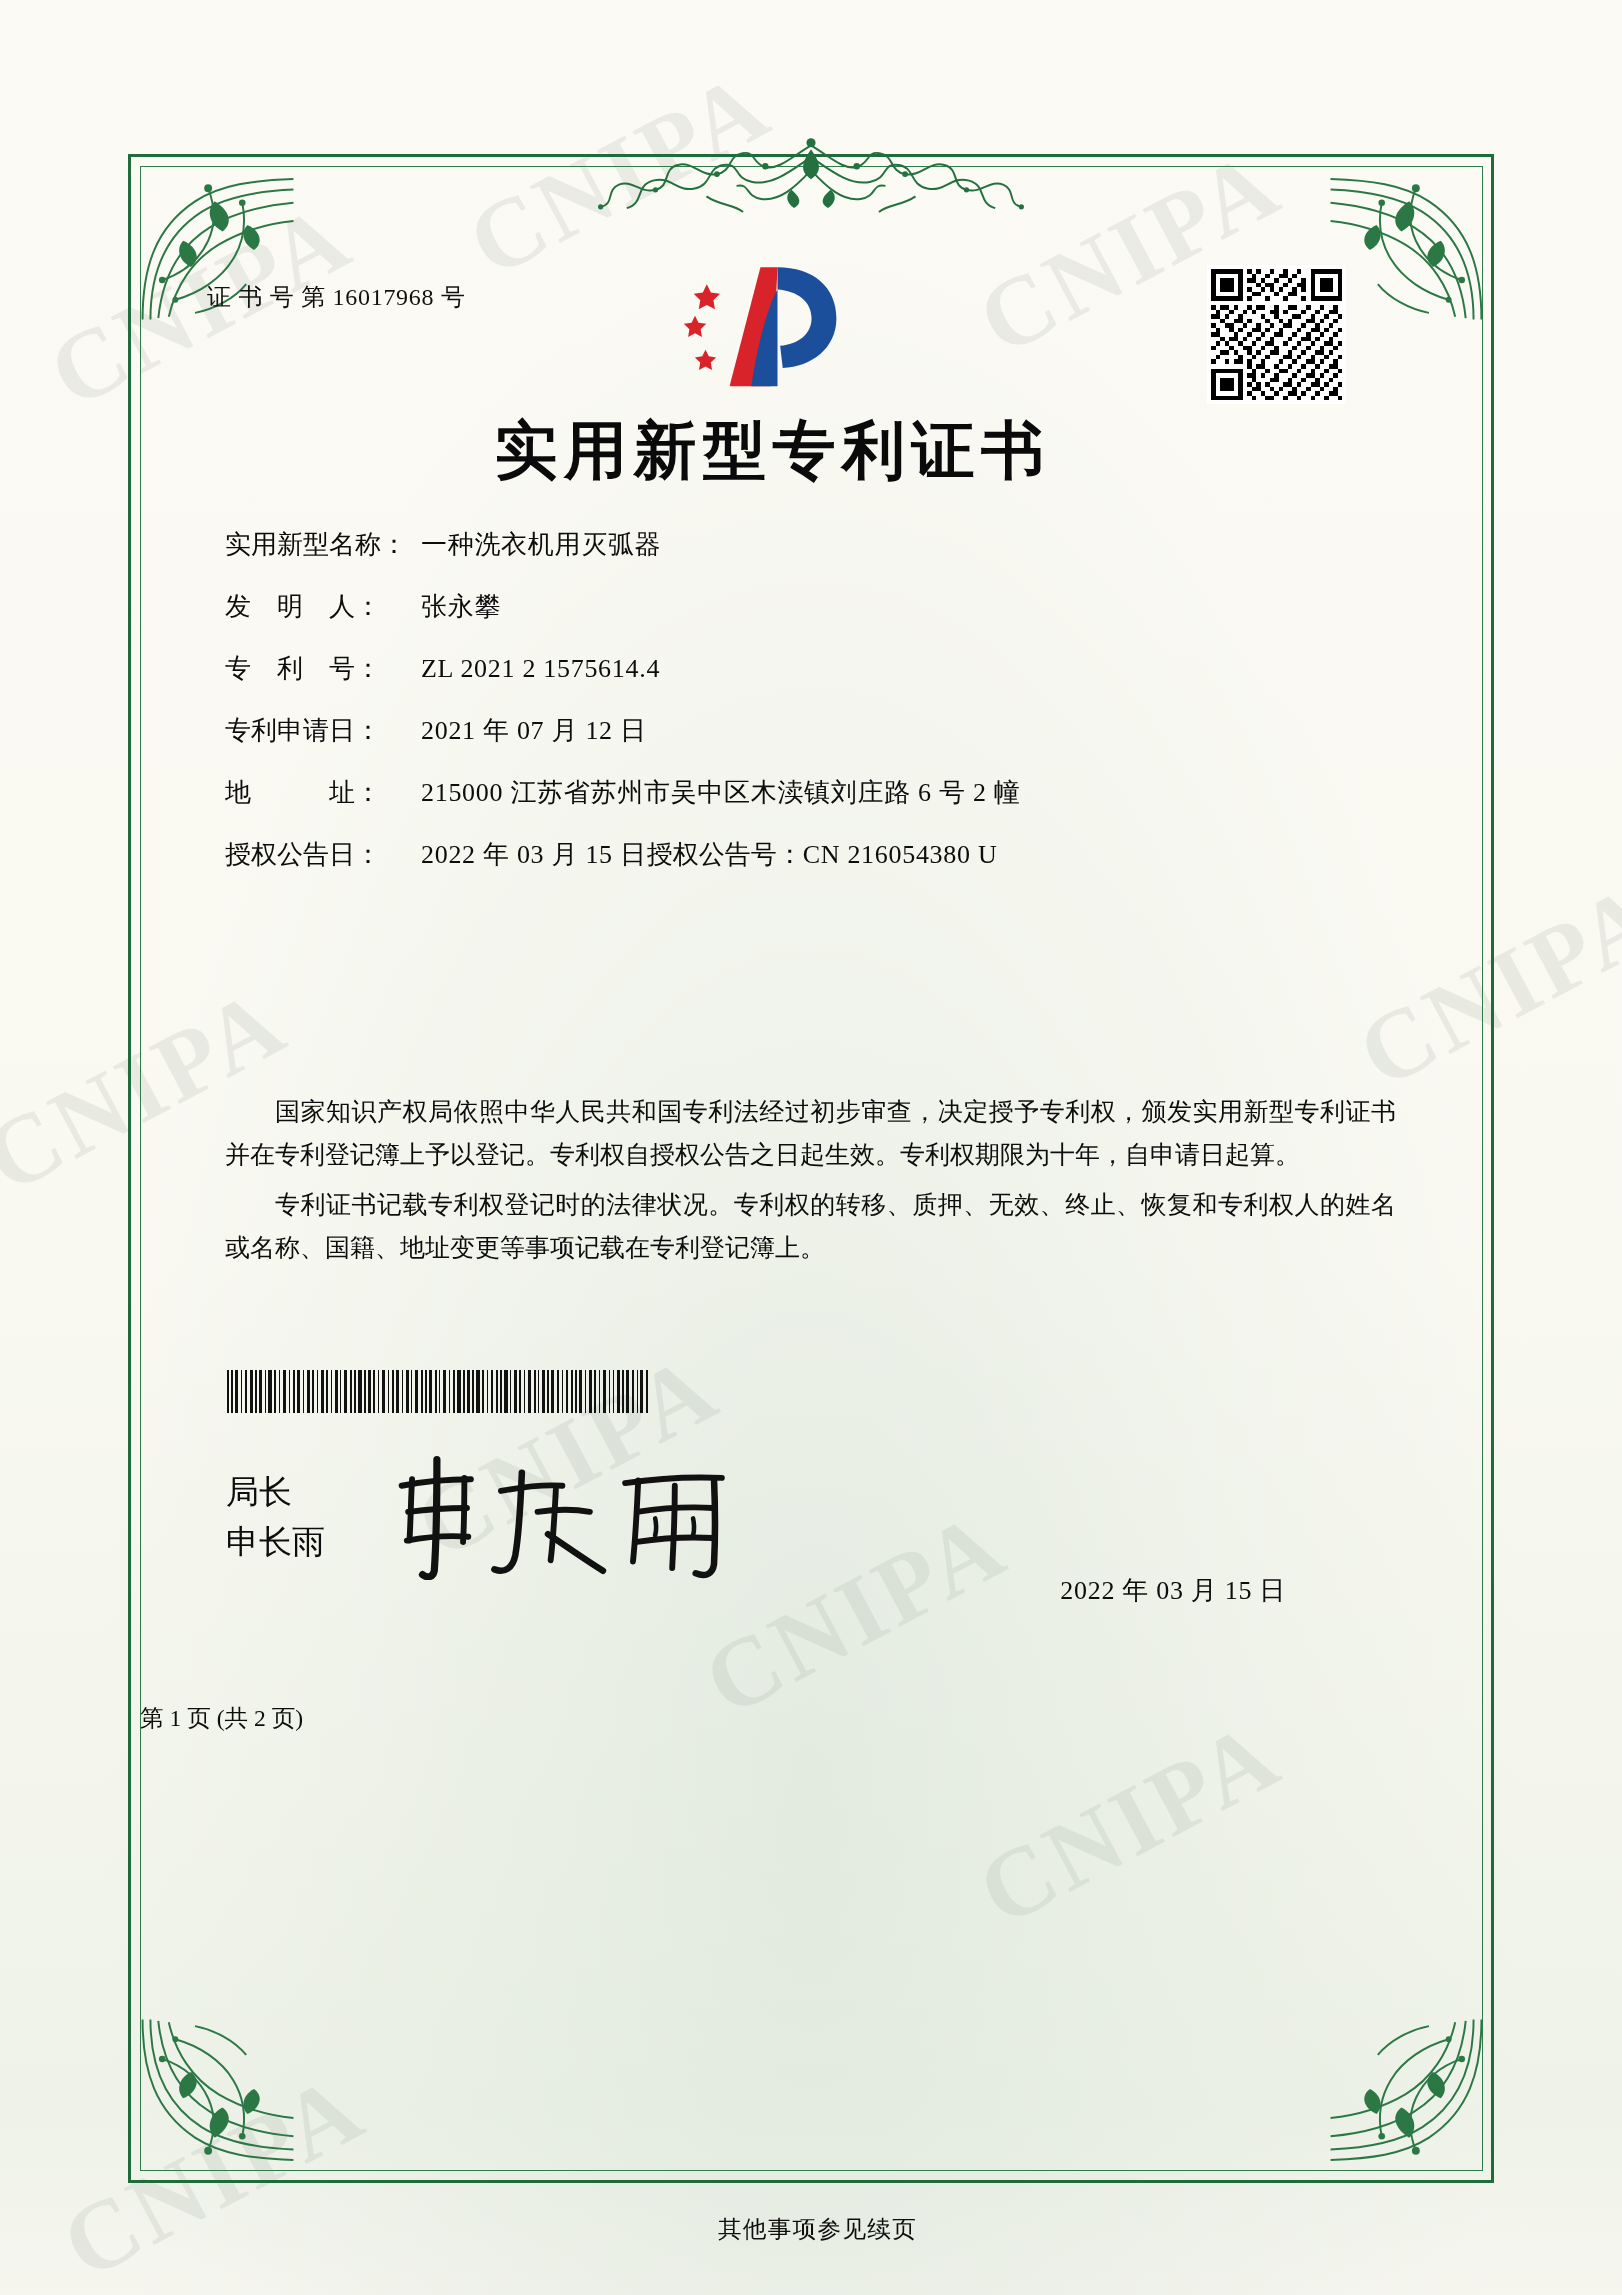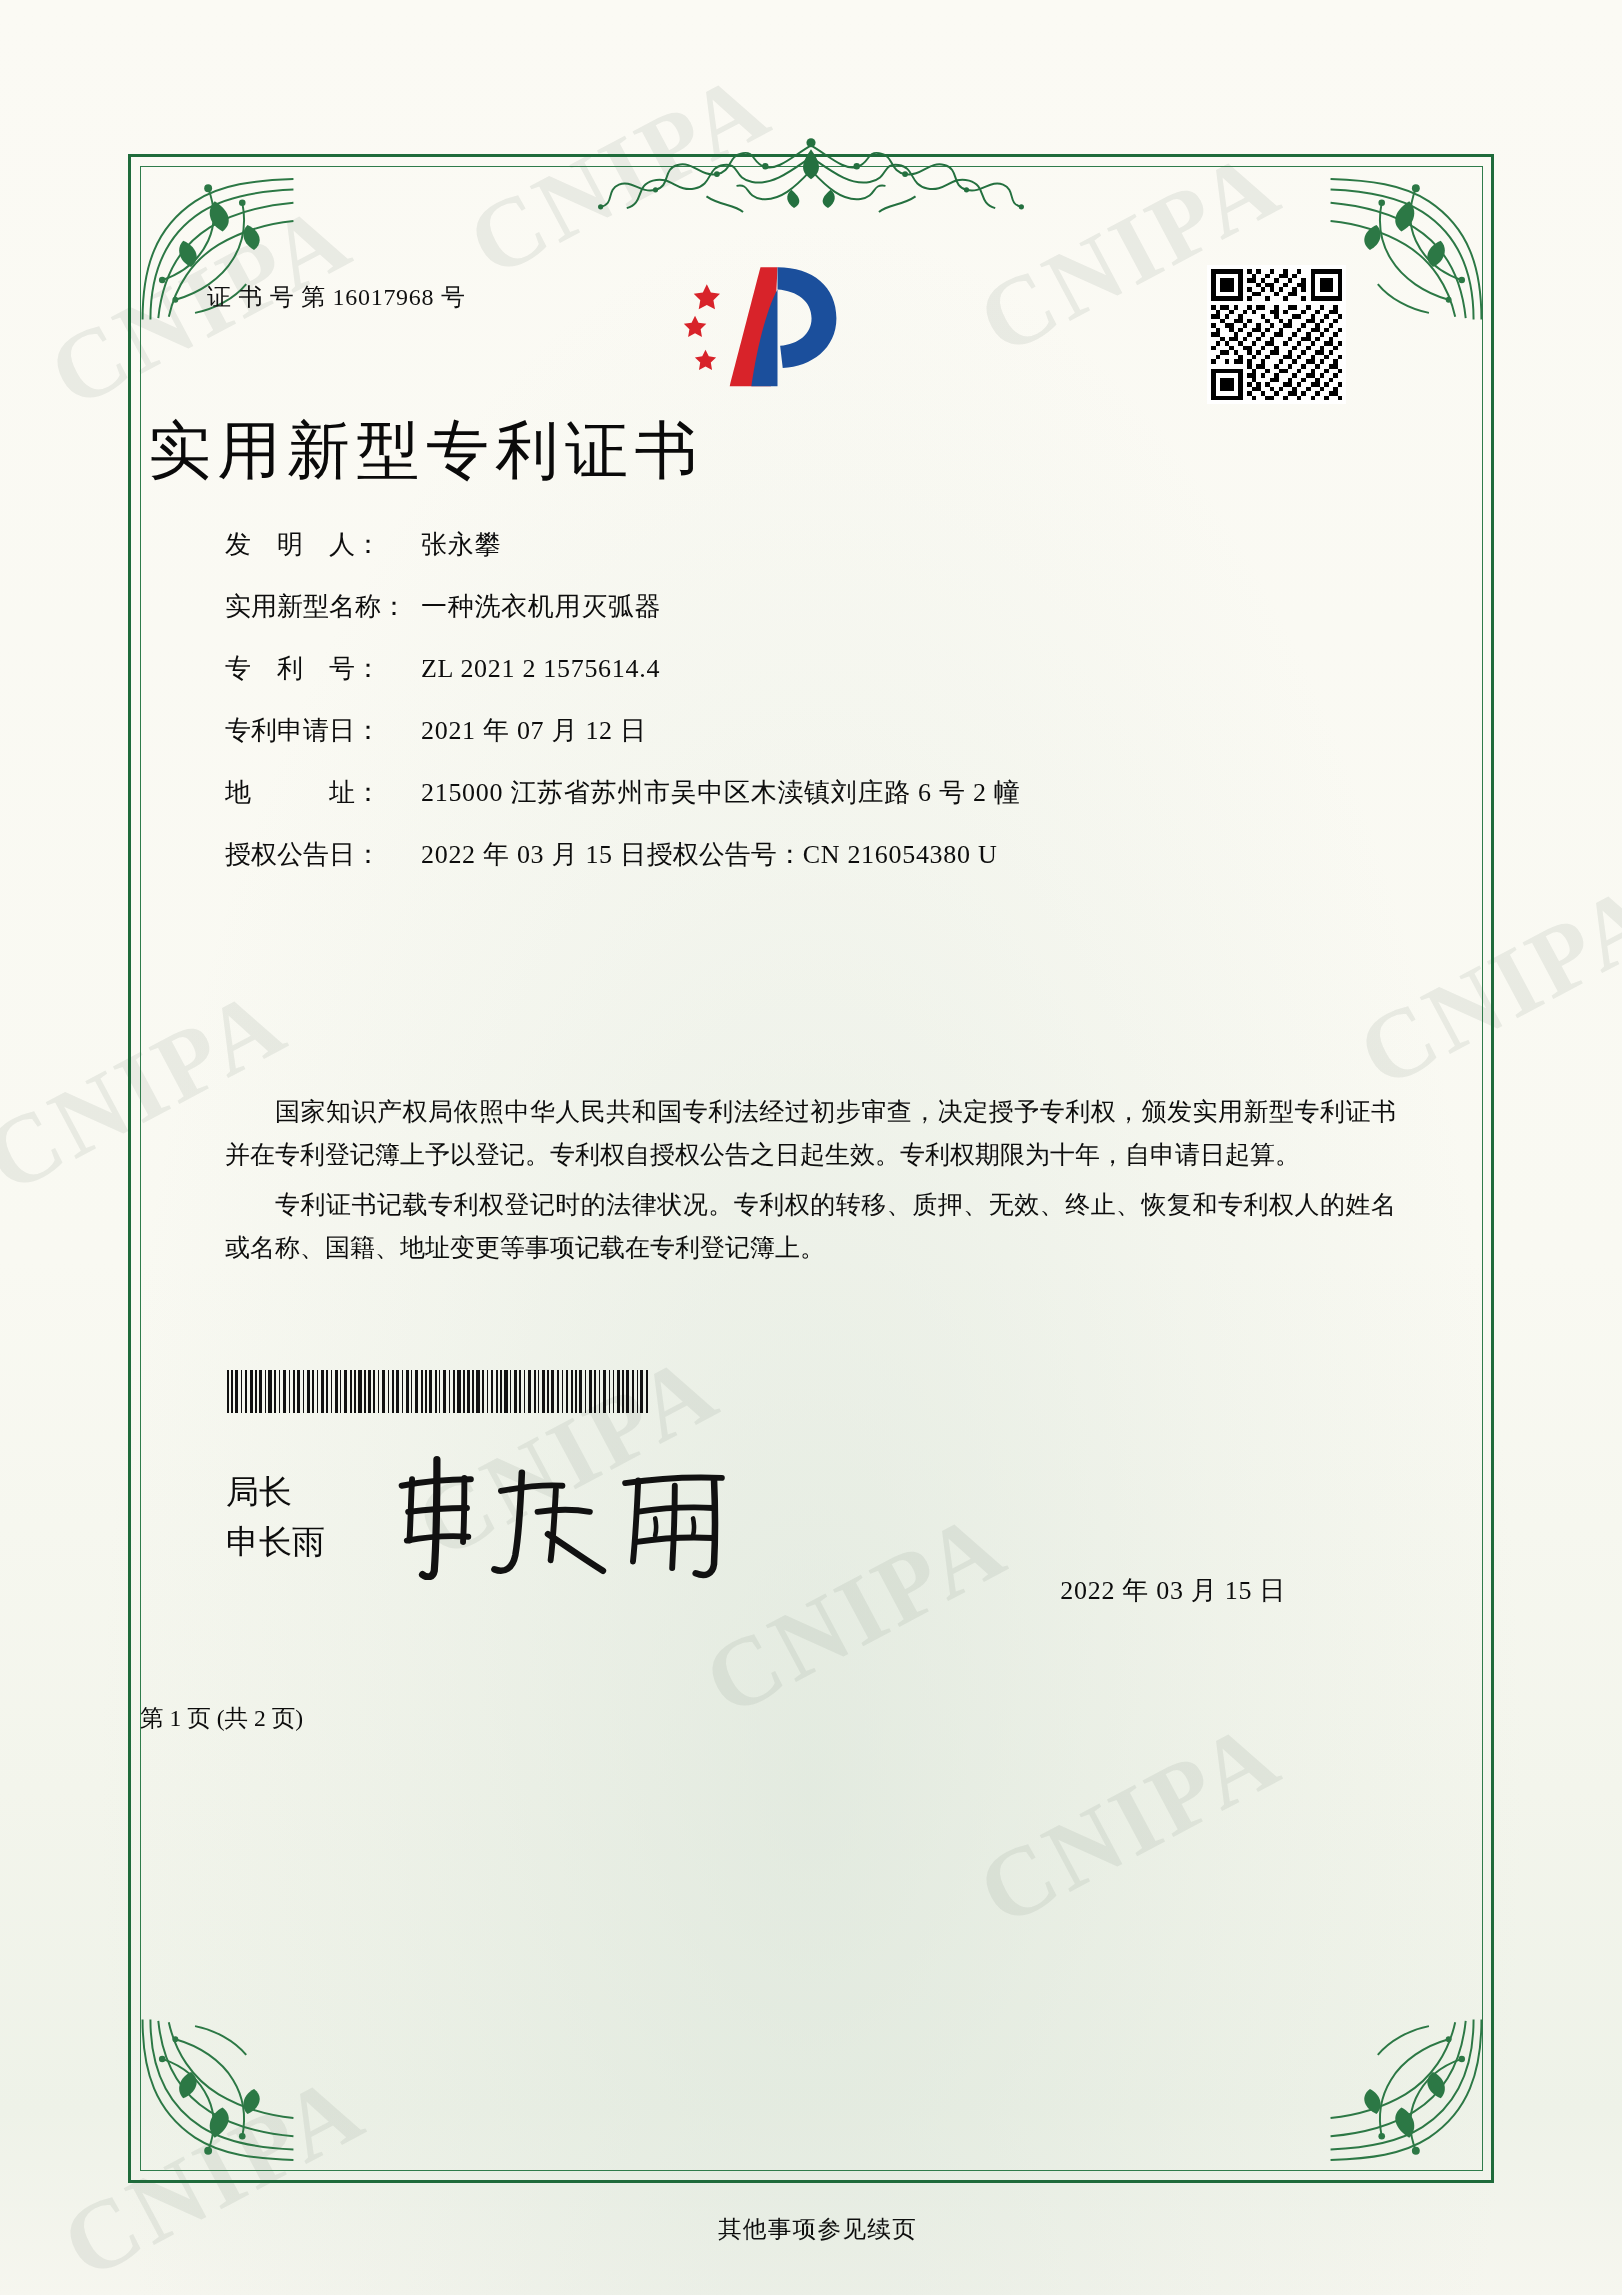--- a/index.html
+++ b/index.html
@@ -132,23 +132,23 @@
     width: 216px;
     height: 164px;
   }
   .emblem svg { width: 100%; height: 100%; display: block; }
 
   .main-title {
     position: absolute;
     left: 8px;
     right: 0;
     top: 242px;
-    text-align: left;
+    text-align: center;
     font-size: 63px;
-    font-weight: normal;
+    font-weight: bold;
     letter-spacing: 6.5px;
     color: #0a0a0a;
     font-family: "Liberation Serif", serif;
   }
 
   .fields {
     position: absolute;
     left: 85px;
     top: 366px;
     width: 1178px;
@@ -632,24 +632,24 @@
         <path d="M152 26 C152 26 120 150 105 208 L168 208 C172 140 176 72 178 26 Z" fill="#d8232a"></path>
         <path d="M178 26 C232 26 268 56 268 104 C268 150 230 178 186 180 L182 146 C210 144 230 128 230 104 C230 78 208 62 178 60 Z" fill="#1b4f9c"></path>
         <path d="M178 60 L178 208 L138 208 C146 150 162 88 178 60 Z" fill="#1b4f9c"></path>
       </svg>
     </div>
 
     <div class="main-title">实用新型专利证书</div>
 
     <div class="fields">
       <div class="field-row">
-        <span class="field-label">发　明　人：</span><span class="field-value">张永攀</span>
+        <span class="field-label">实用新型名称：</span><span class="field-value">一种洗衣机用灭弧器</span>
       </div>
       <div class="field-row">
-        <span class="field-label">实用新型名称：</span><span class="field-value">一种洗衣机用灭弧器</span>
+        <span class="field-label">发　明　人：</span><span class="field-value">张永攀</span>
       </div>
       <div class="field-row">
         <span class="field-label">专　利　号：</span><span class="field-value">ZL 2021 2 1575614.4</span>
       </div>
       <div class="field-row">
         <span class="field-label">专利申请日：</span><span class="field-value">2021 年 07 月 12 日</span>
       </div>
       <div class="field-row">
         <span class="field-label">地　　　址：</span><span class="field-value">215000 江苏省苏州市吴中区木渎镇刘庄路 6 号 2 幢</span>
       </div>

